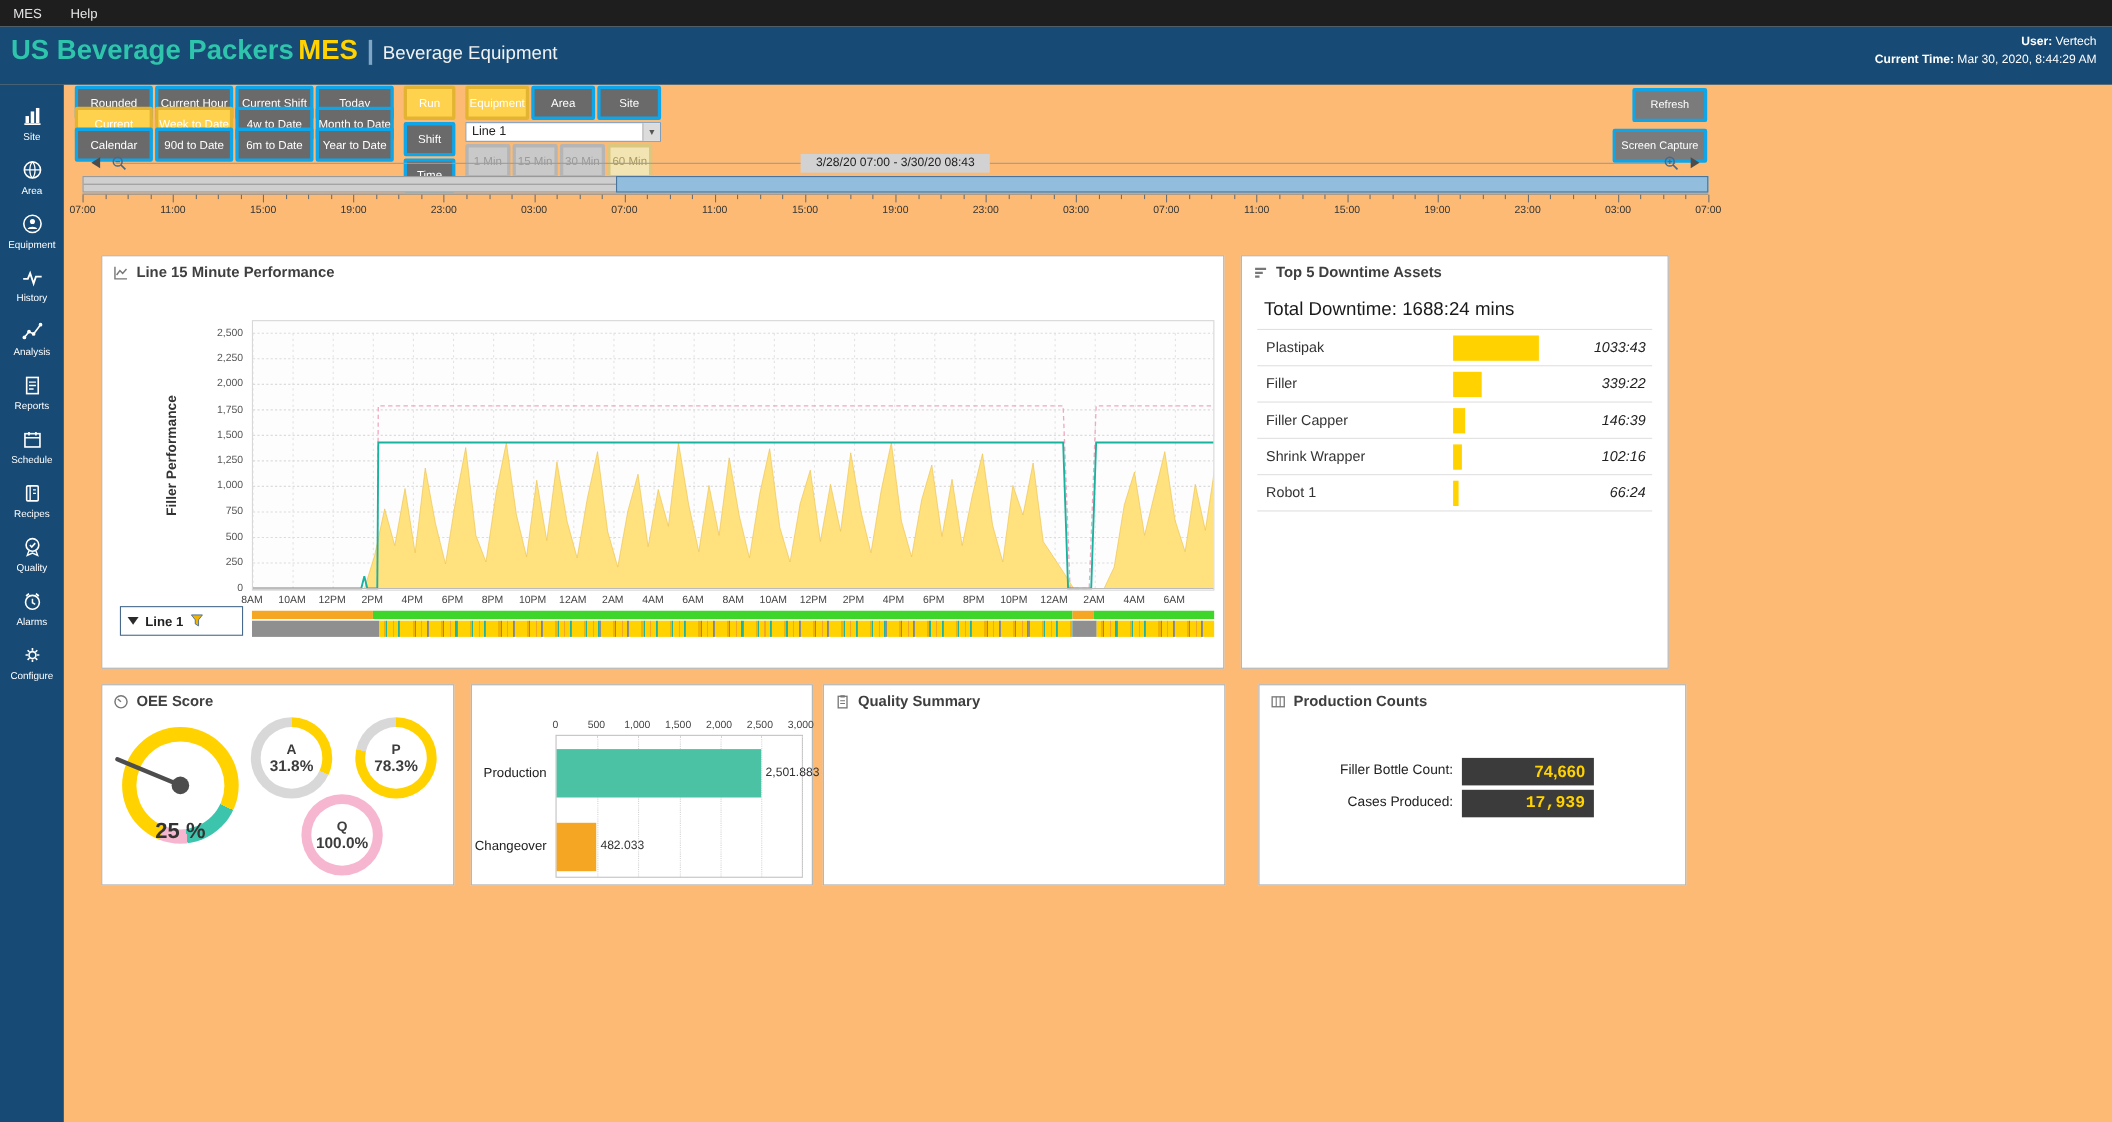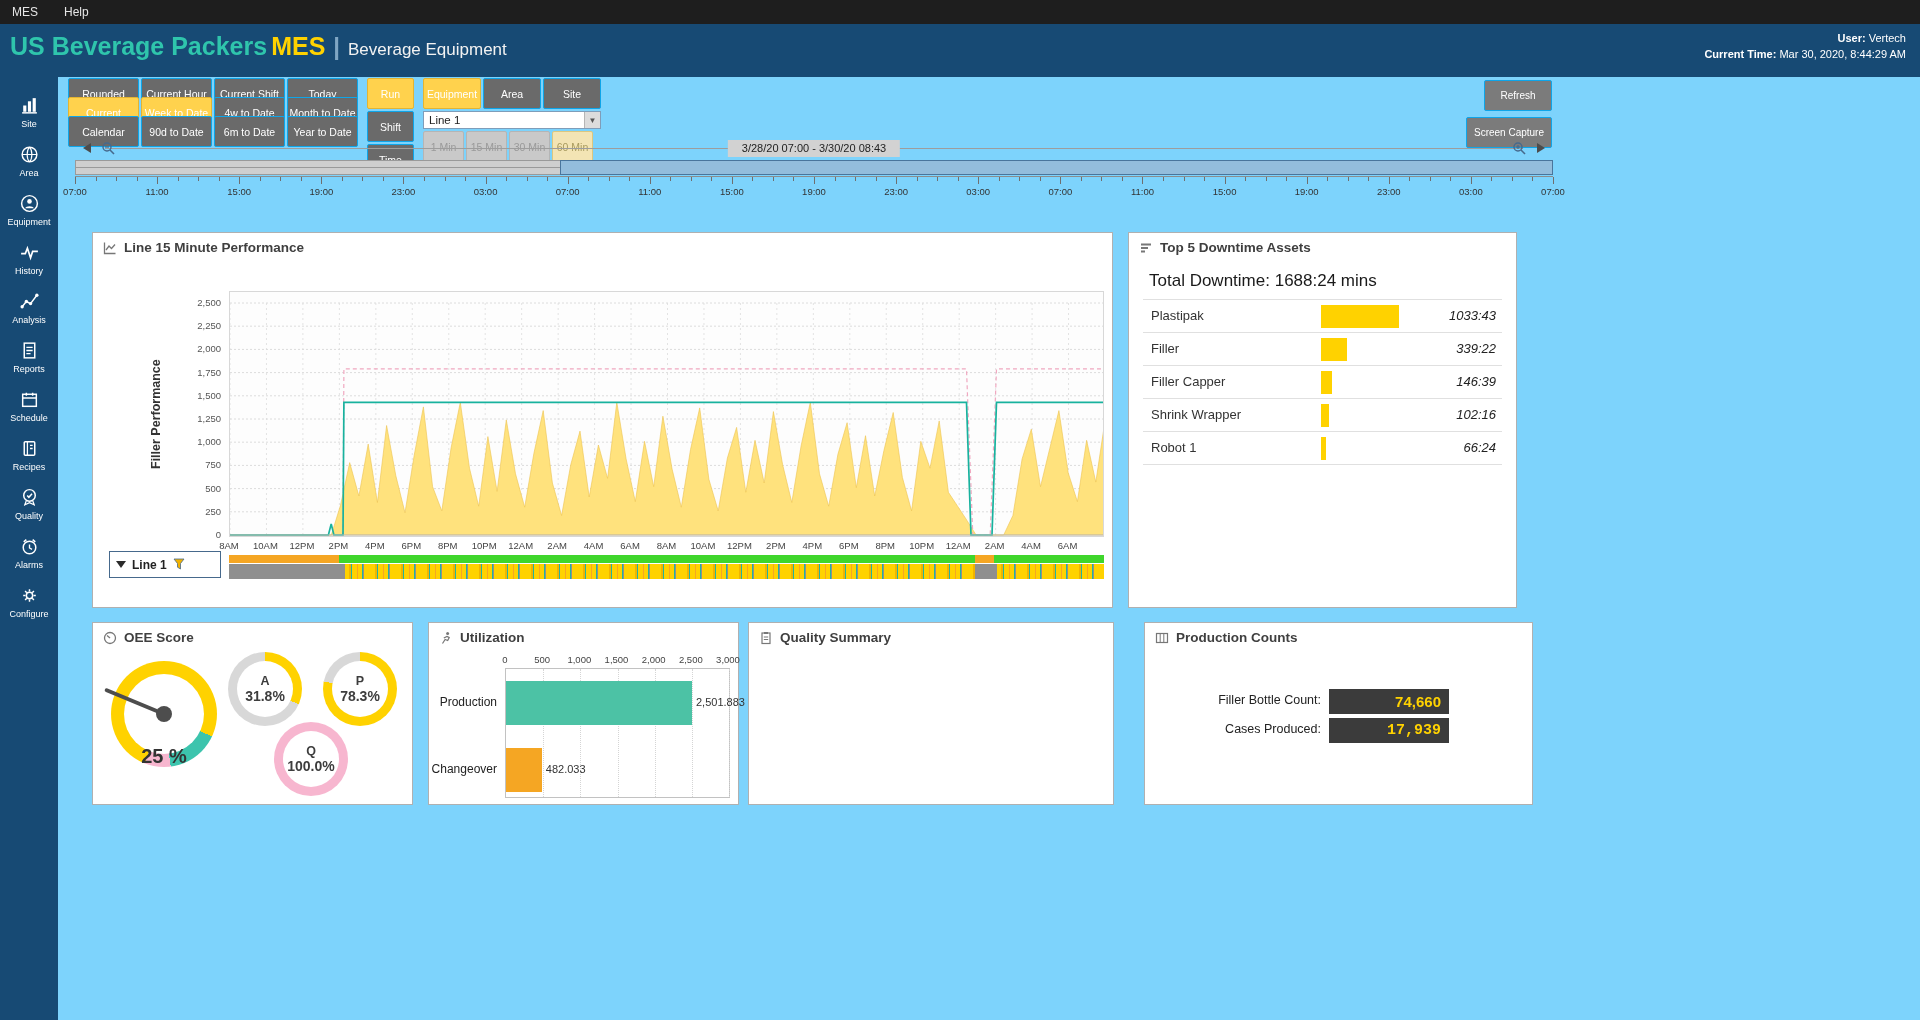--- a/index.html
+++ b/index.html
@@ -1,17 +1,17 @@
 <!DOCTYPE html>
 <html><head>
 <meta charset="utf-8">
 <style>
   * { margin:0; padding:0; box-sizing:border-box; }
   body { font-family:"Liberation Sans", sans-serif; background:#bfbfbf; }
-  #root { position:relative; width:1920px; height:1020px; background:#7dd3fc; overflow:hidden; }
+  #root { position:relative; width:1920px; height:1020px; background:#fdba74; overflow:hidden; }
 
   
   .menubar { position:absolute; top:0; left:0; right:0; height:24px; background:#1e1e1e; display:flex; align-items:center; gap:26px; padding-left:12px; }
   .menubar .mitem { color:#e6e6e6; font-size:12px; cursor:default; }
 
   
   .header { position:absolute; top:24px; left:0; right:0; height:53px; background:#174a74; }
   .brandrow { position:absolute; left:10px; top:8px; display:flex; align-items:baseline; gap:8px; white-space:nowrap; }
   .brand { color:#2fc5ac; font-size:25px; font-weight:bold; }
   .brand-suffix { color:#ffd200; font-size:25px; font-weight:bold; margin-left:-4px; }
@@ -21,21 +21,21 @@
   .hdr-right b { font-weight:bold; }
 
   
   .sidebar { position:absolute; top:77px; left:0; width:58px; bottom:0; background:#174a74; display:flex; flex-direction:column; align-items:center; padding-top:10px; }
   .sb-item { width:58px; height:49px; display:flex; flex-direction:column; align-items:center; justify-content:center; gap:3px; cursor:pointer; }
   .sb-item svg { width:21px; height:21px; }
   .sb-label { color:#fff; font-size:9px; }
 
   
   .toolbar { position:absolute; left:68px; top:78px; display:flex; gap:9px; align-items:flex-start; }
-  .btn { height:31px; background:#6a6a6a; border:1px solid #0ea5e9; border-radius:2px; color:#fff; font-size:10.5px; display:flex; align-items:center; justify-content:center; cursor:pointer; overflow:hidden; white-space:nowrap; }
+  .btn { height:31px; background:#6a6a6a; border:3px solid #0ea5e9; border-radius:2px; color:#fff; font-size:10.5px; display:flex; align-items:center; justify-content:center; cursor:pointer; overflow:hidden; white-space:nowrap; }
   .btn.active { background:#ffd24d; border-color:#e3b432; color:#fff; }
   .btn.dis { background:#c9c9c9; border-color:#b5b5b5; color:#9a9a9a; }
   .btn.sel { background:#f3e4b4; border-color:#dcc77f; color:#a89a5e; }
   .tg1 { display:grid; grid-template-columns:repeat(4,71px); grid-auto-rows:17px; gap:2px; }
   .tgm { display:flex; flex-direction:column; gap:2px; width:47px; }
   .tgm .btn { width:47px; }
   .tg2 { display:flex; flex-direction:column; gap:2px; }
   .tg2 .row { display:flex; gap:2px; }
   .tg2 .row .btn { width:58px; }
   .tg2 .row .btn.min { width:41px; }
@@ -572,27 +572,20 @@
     </div>
     <div class="ring" id="ringQ" style="background: conic-gradient(rgb(247, 182, 207) 0deg, rgb(247, 182, 207) 100%, rgb(216, 216, 216) 100%, rgb(216, 216, 216) 100%);">
       <div class="txt">
           <span class="rl">Q</span>
           <span class="rv">100.0%</span>
         </div>
     </div>
   </div>
 
   <div class="panel p-util">
-    <div class="panel-h">
-      <svg viewBox="0 0 14 14">
-          <circle cx="8.6" cy="2.6" r="1.5" fill="#777"></circle>
-          <path d="M3.5 12.5l2.6-4 2.6 1 1.8-3.6M4.8 7l3.2-1.6 2.4 1.2" fill="none" stroke="#777" stroke-width="1.2"></path>
-        </svg>
-      <span>Utilization</span>
-    </div>
     <div id="ut-xticks">
         <span style="left: 0px;">0</span>
         <span style="left: 37.1667px;">500</span>
         <span style="left: 74.3333px;">1,000</span>
         <span style="left: 111.5px;">1,500</span>
         <span style="left: 148.667px;">2,000</span>
         <span style="left: 185.833px;">2,500</span>
         <span style="left: 223px;">3,000</span>
       </div>
     <div class="ut-cats" id="ut-cats">

